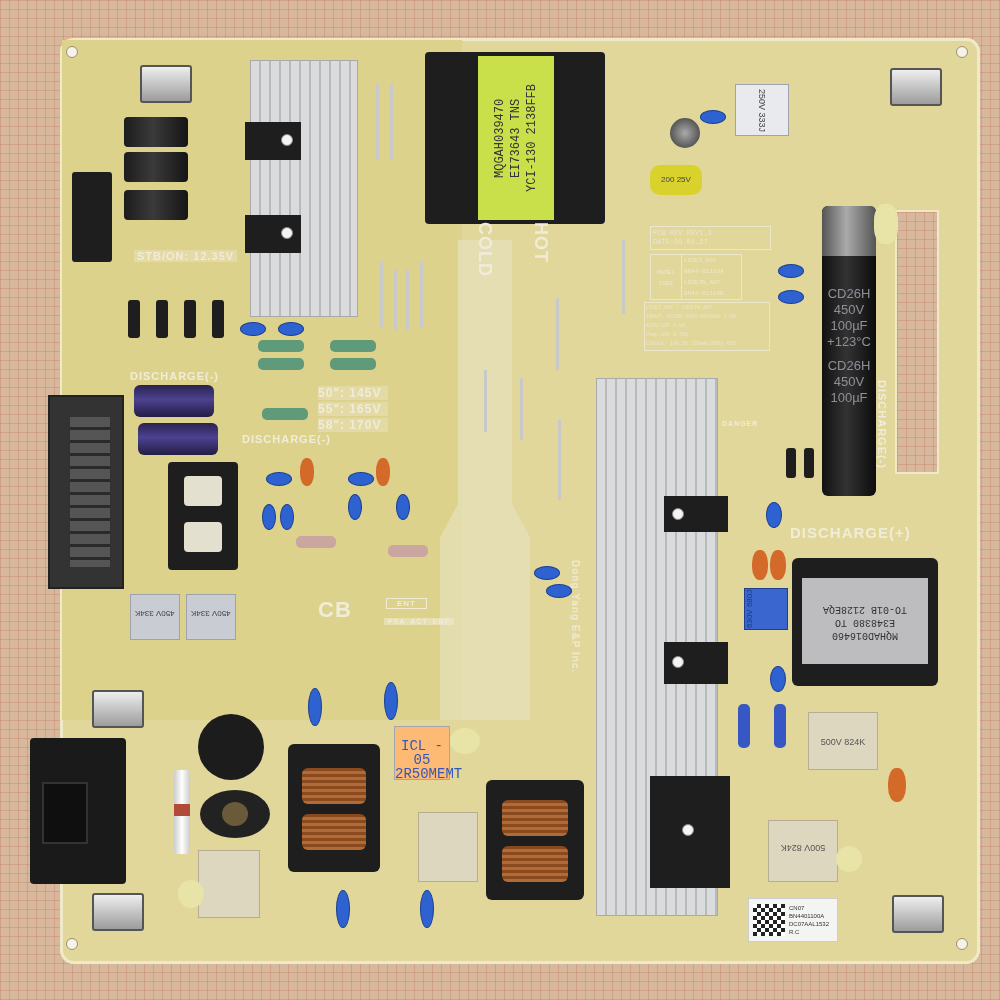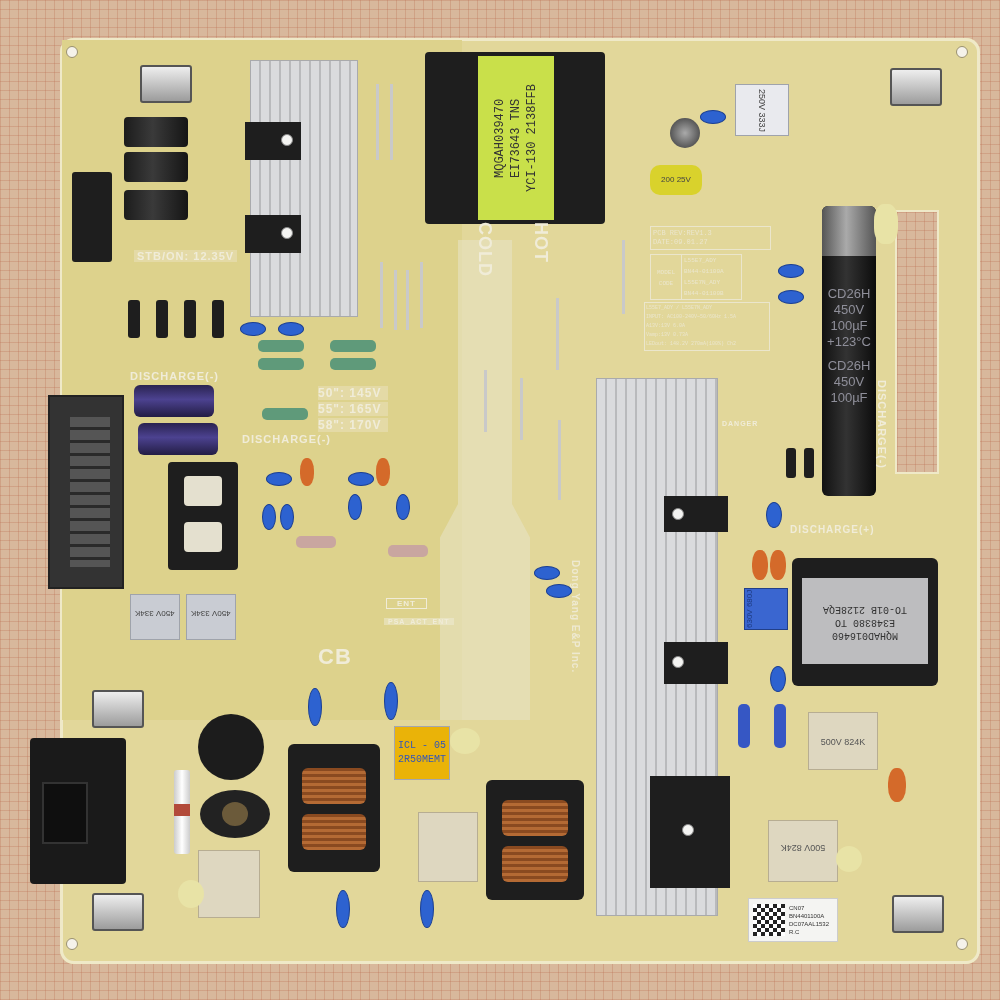--- a/index.html
+++ b/index.html
@@ -121,21 +121,21 @@
 <div class="abs orange-cap" style="left:888px;top:768px;width:18px;height:34px"></div>
 
 <div class="abs blk" style="left:168px;top:462px;width:70px;height:108px;border-radius:4px">
   <div style="position:absolute;left:16px;top:14px;width:38px;height:30px;background:#e4e0cf;border-radius:4px"></div>
   <div style="position:absolute;left:16px;top:60px;width:38px;height:30px;background:#e4e0cf;border-radius:4px"></div>
 </div>
 
 <div class="abs film" style="left:130px;top:594px;width:48px;height:44px"><span style="display:inline-block;transform:rotate(180deg);margin-top:14px">450V 334K</span></div>
 <div class="abs film" style="left:186px;top:594px;width:48px;height:44px"><span style="display:inline-block;transform:rotate(180deg);margin-top:14px">450V 334K</span></div>
 
-<div class="abs silk" style="left:318px;top:644px;font-size:22px">CB</div>
+<div class="abs silk" style="left:318px;top:597px;font-size:22px">CB</div>
 <div class="abs silk" style="left:386px;top:598px;font-size:8px;border:1px solid #f0ecd8;padding:0 10px">ENT</div>
 <div class="abs silk" style="left:384px;top:618px;font-size:7px;background:rgba(240,236,216,.5);padding:0 4px">PSA_ACT_ENT</div>
 
 <div class="abs blk" style="left:425px;top:52px;width:180px;height:172px;border-radius:4px"></div>
 <div class="abs xfmr-label" style="left:478px;top:56px;width:76px;height:164px">
   <div><span>MQGAH039470</span><br><span>EI73643 TNS</span><br><span>YCI-130 2138FFB</span></div>
 </div>
 
 <div class="abs silk" style="left:474px;top:222px;font-size:18px;writing-mode:vertical-rl">COLD</div>
 <div class="abs silk" style="left:530px;top:222px;font-size:18px;writing-mode:vertical-rl">HOT</div>
@@ -192,21 +192,21 @@
   </div>
 <div class="abs blk" style="left:664px;top:642px;width:64px;height:42px">
     <div class="pin" style="position:absolute;left:8px;top:14px"></div>
   </div>
 <div class="abs blk" style="left:650px;top:776px;width:80px;height:112px">
     <div class="pin" style="position:absolute;left:32px;top:48px"></div>
   </div>
 
 <div class="abs silk" style="left:570px;top:560px;font-size:10px;writing-mode:vertical-rl;opacity:.9">Dong Yang E&amp;P Inc.</div>
 
-<div class="abs silk" style="left:790px;top:524px;font-size:10px">DISCHARGE(+)</div>
+<div class="abs silk" style="left:790px;top:524px;font-size:15px">DISCHARGE(+)</div>
 
 <div class="abs blk" style="left:792px;top:558px;width:146px;height:128px;border-radius:6px">
   <div style="position:absolute;left:10px;top:20px;width:126px;height:86px;background:#bdbdbf;color:#333;font-family:'Liberation Mono',monospace;font-size:10px;text-align:center;line-height:13px;transform:rotate(180deg);padding-top:22px;box-sizing:border-box">
     <div>MQHAD016460</div>
     <div>E348380 TO</div>
     <div>TO-01B 2128EQA</div>
   </div>
 </div>
 
 <div class="abs" style="left:744px;top:588px;width:42px;height:40px;background:#3a66d0;border:1px solid #223f88;color:#1d3a80;font-size:8px;text-align:center;writing-mode:vertical-rl;transform:rotate(180deg)"><span>630V 680J</span></div>
@@ -235,21 +235,21 @@
 
 <div class="abs blk" style="left:288px;top:744px;width:92px;height:128px;border-radius:6px">
   <div style="position:absolute;left:14px;top:24px;width:64px;height:36px;background:repeating-linear-gradient(180deg,#8a4a20 0 3px,#b46a34 3px 6px);border-radius:6px"></div>
   <div style="position:absolute;left:14px;top:70px;width:64px;height:36px;background:repeating-linear-gradient(180deg,#8a4a20 0 3px,#b46a34 3px 6px);border-radius:6px"></div>
 </div>
 <div class="abs blk" style="left:486px;top:780px;width:98px;height:120px;border-radius:6px">
   <div style="position:absolute;left:16px;top:20px;width:66px;height:36px;background:repeating-linear-gradient(180deg,#8a4a20 0 3px,#b46a34 3px 6px);border-radius:6px"></div>
   <div style="position:absolute;left:16px;top:66px;width:66px;height:36px;background:repeating-linear-gradient(180deg,#8a4a20 0 3px,#b46a34 3px 6px);border-radius:6px"></div>
 </div>
 
-<div class="abs" style="left:394px;top:726px;width:56px;height:54px;background:#eab308;border:1px solid #a3a6b0;color:#3457b8;font-family:'Liberation Mono',monospace;font-size:10px;text-align:center;line-height:14px;padding-top:12px;box-sizing:border-box">
+<div class="abs" style="left:394px;top:726px;width:56px;height:54px;background:#fdba74;border:1px solid #a3a6b0;color:#3457b8;font-family:'Liberation Mono',monospace;font-size:14px;text-align:center;line-height:14px;padding-top:12px;box-sizing:border-box">
   <div>ICL - 05</div>
   <div>2R50MEMT</div>
 </div>
 <div class="abs film-beige" style="left:418px;top:812px;width:58px;height:68px"></div>
 
 <div class="abs blue-cap" style="left:308px;top:688px;width:12px;height:36px"></div>
 <div class="abs blue-cap" style="left:384px;top:682px;width:12px;height:36px"></div>
 <div class="abs blue-cap" style="left:336px;top:890px;width:12px;height:36px"></div>
 <div class="abs blue-cap" style="left:420px;top:890px;width:12px;height:36px"></div>
 

